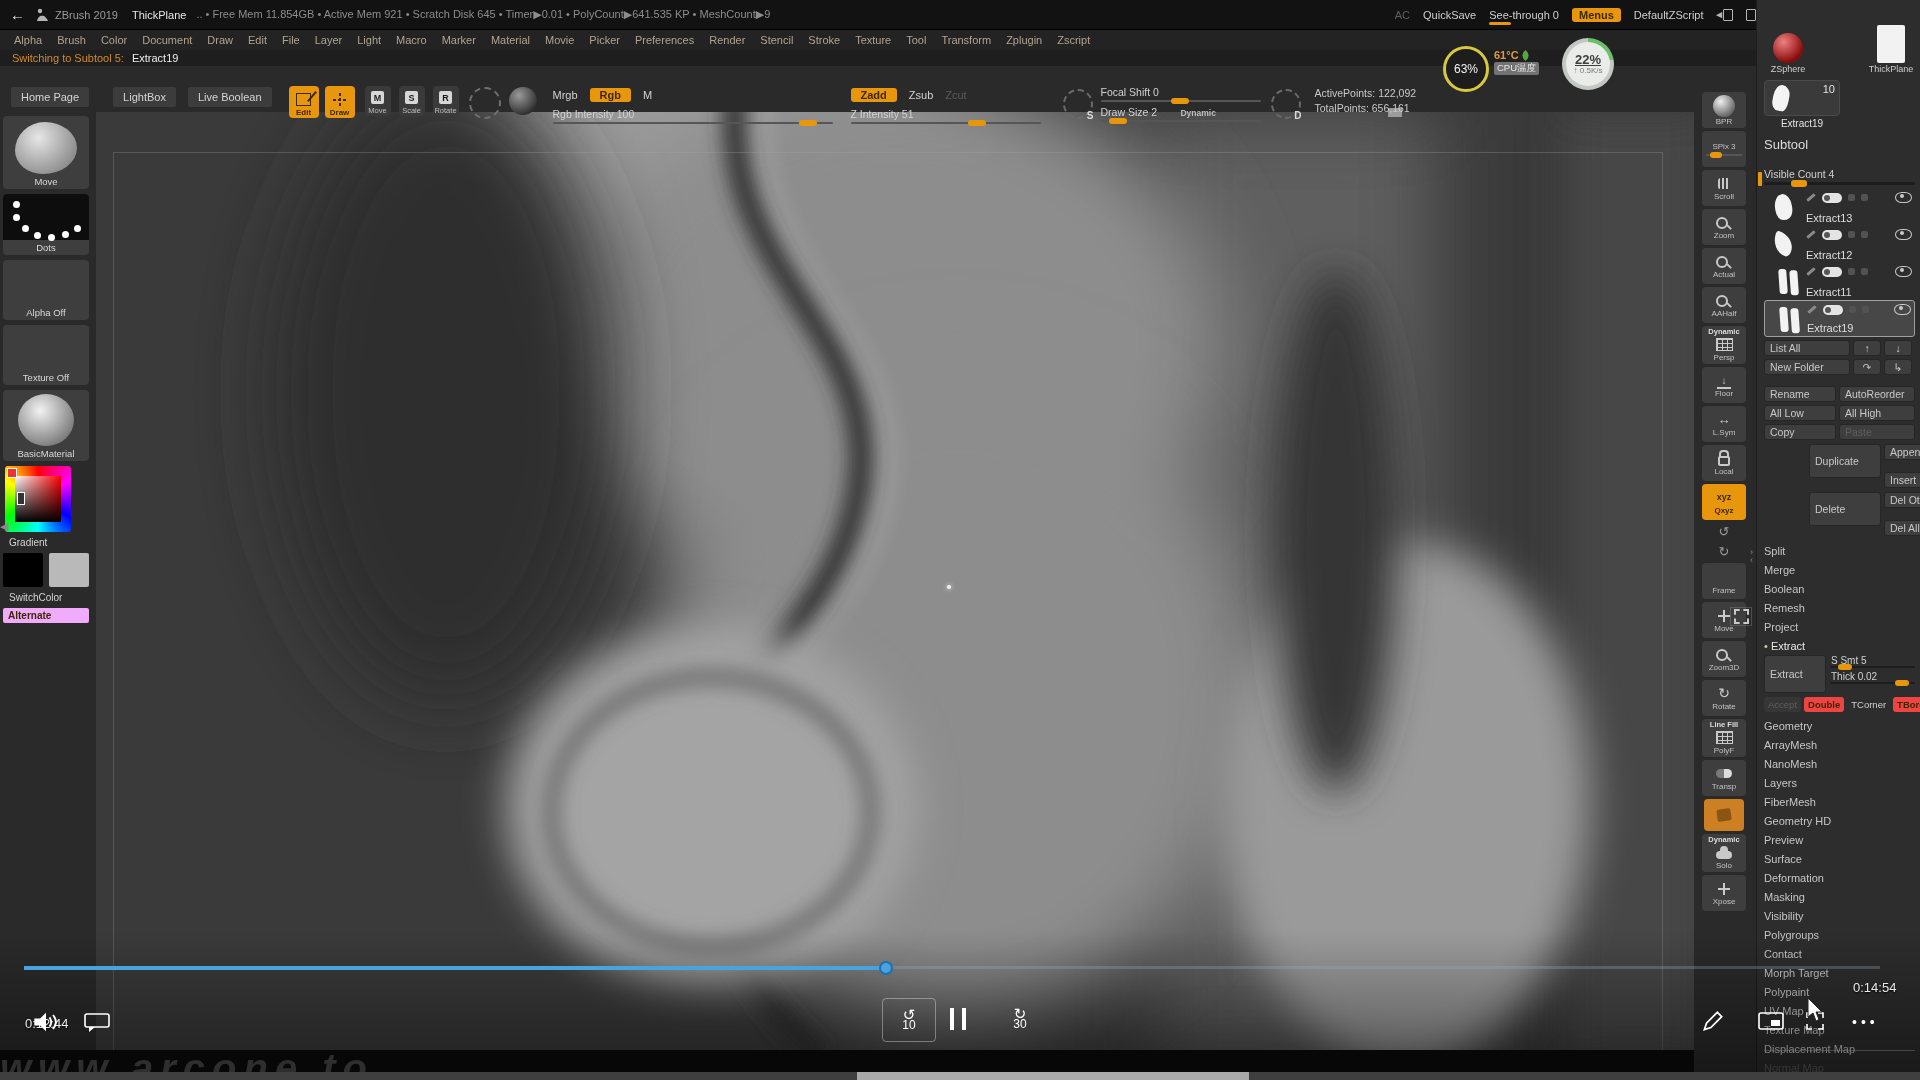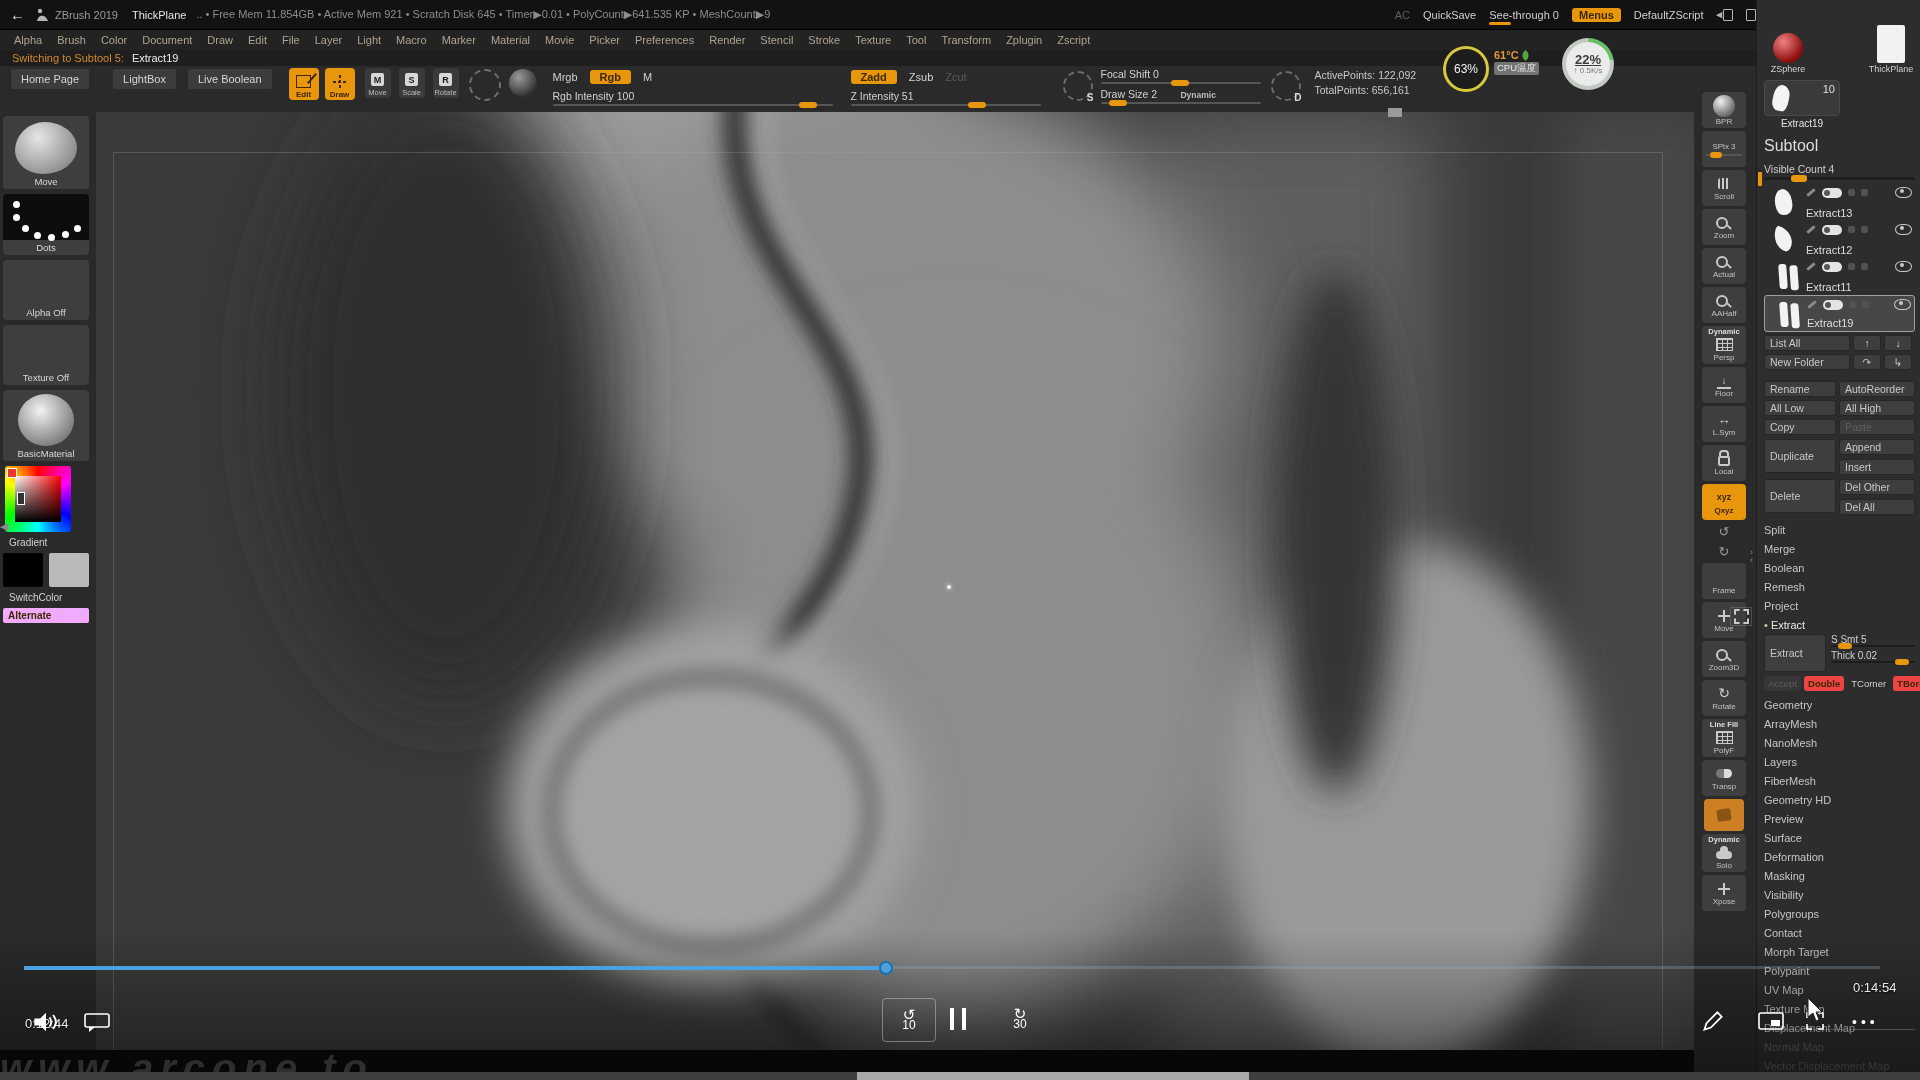--- a/index.html
+++ b/index.html
@@ -29,21 +29,21 @@
   
   .menubar{position:absolute;left:0;top:30px;width:1920px;height:20px;background:#232323;
            display:flex;align-items:center;padding-left:14px;box-sizing:border-box;gap:15px;}
   .menubar span{color:#b0a490;font-size:11px;}
   .statusline{position:absolute;left:0;top:50px;width:1920px;height:16px;background:#1e1e1e;
               display:flex;align-items:center;padding-left:12px;gap:8px;box-sizing:border-box;}
   .statusline .pfx{color:#d08a2a;}
   .statusline .val{color:#ececec;}
 
   
-  .topshelf{position:absolute;left:0;top:62px;width:1700px;height:48px;display:flex;align-items:flex-start;
+  .topshelf{position:absolute;left:0;top:80px;width:1700px;height:48px;display:flex;align-items:flex-start;
             padding:6px 0 0 10px;box-sizing:border-box;}
   .btn{background:#3c3c3c;border:1px solid #2a2a2a;border-radius:3px;color:#d5d5d5;
        padding:4px 10px;white-space:nowrap;}
   .tile{width:30px;height:32px;border-radius:4px;display:flex;flex-direction:column;align-items:center;
         justify-content:flex-end;padding-bottom:1px;box-sizing:border-box;}
   .tile.orange{background:#e8960c;color:#3d2800;}
   .tile .tlabel{font-size:8px;font-weight:bold;}
   .tile.gray{background:#3a3a3a;color:#bdbdbd;width:26px;height:30px;}
   .tile.gray .tlabel{font-weight:normal;font-size:7.5px;}
   .ic-edit{width:13px;height:11px;border:1.5px solid #3d2800;position:relative;margin-bottom:2px;}
@@ -161,21 +161,21 @@
   .rtool{display:flex;flex-direction:column;align-items:center;width:48px;}
   .rtool .rlabel{font-size:9px;color:#cfcfcf;margin-top:1px;white-space:nowrap;}
   .zsphereball{width:30px;height:30px;border-radius:50%;background:radial-gradient(circle at 35% 30%,#f08080,#8a0d0d 70%);}
   .thickplanerect{width:28px;height:38px;background:#f2f2f2;border-radius:2px;}
   .curtool{margin-top:6px;width:76px;}
   .curtool .tilebig{position:relative;width:74px;height:34px;background:#3a3a3a;border:1px solid #4a4a4a;border-radius:4px;}
   .curtool .badge{position:absolute;right:4px;top:2px;color:#e0e0e0;font-size:11px;}
   .curtool .clabel{text-align:center;font-size:10px;color:#e2e2e2;margin-top:2px;}
   .whiteshape{position:absolute;left:8px;top:4px;width:16px;height:26px;background:#f4f4f4;
               border-radius:60% 70% 40% 55%/60% 50% 55% 45%;transform:rotate(10deg);}
-  .ph{font-size:16px;color:#dcdcdc;margin:8px 0 8px;}
+  .ph{font-size:13px;color:#dcdcdc;margin:8px 0 16px;}
   .vc{position:relative;margin-bottom:4px;}
   .vc .vlabel{font-size:10.5px;color:#cfcfcf;margin-bottom:2px;}
   .vc .track{height:3px;background:#1d1d1d;position:relative;border-radius:1px;}
   .vc .thumb{position:absolute;top:-2px;left:18%;width:16px;height:7px;border-radius:3px;background:#e8960c;}
   .stlist{position:relative;display:flex;flex-direction:column;}
   .sttick{position:absolute;left:-7px;top:14px;width:4px;height:14px;background:#e8960c;border-radius:1px;}
   .strow{position:relative;height:37px;border-radius:3px;}
   .strow.selected{background:#474747;border:1px solid #9f9f9f;box-sizing:border-box;}
   .strow .thumbbox{position:absolute;left:2px;top:2px;width:34px;height:32px;display:flex;align-items:center;justify-content:center;}
   .shape{background:#f2f2f2;}
@@ -189,21 +189,21 @@
   .mdot{width:7px;height:7px;border-radius:2px;background:#525252;}
   .eye{margin-left:auto;width:15px;height:9px;border:1.5px solid #c9c9c9;border-radius:50%/60%;position:relative;}
   .eye::before{content:"";position:absolute;left:4px;top:1px;width:4px;height:4px;border-radius:50%;background:#c9c9c9;}
   .stname{position:absolute;left:42px;bottom:2px;font-size:11px;color:#dedede;}
   .pbtn{background:#3e3e3e;border:1px solid #262626;border-radius:3px;color:#c8c8c8;font-size:10.5px;
         height:16px;line-height:15px;padding:0 5px;box-sizing:border-box;overflow:hidden;white-space:nowrap;}
   .pbtn.dim{color:#5e5e5e;}
   .pbtn.ctr{text-align:center;padding:0 2px;}
   .g3{display:grid;grid-template-columns:86px 28px 28px;gap:3px;margin-top:3px;}
   .g2{display:grid;grid-template-columns:72px 76px;gap:3px;margin-top:3px;}
-  .gdup{display:grid;grid-template-columns:72px 76px;grid-template-rows:16px 16px;gap:4px 3px;margin-top:4px;}
+  .gdup{display:grid;grid-template-columns:72px 76px;grid-template-rows:16px 16px;gap:12px 3px;margin-top:4px;margin-left:45px;}
   .gdup .tall{grid-row:1/3;height:34px;line-height:33px;}
   .secrow{height:19px;line-height:19px;font-size:11px;color:#c6c6c6;}
   .secrow.dim{color:#5d5d5d;}
   .secrow.lined{background:linear-gradient(#6e6e6e,#6e6e6e) no-repeat 0 55%/100% 1px;}
   .exhead{height:18px;line-height:18px;font-size:11px;color:#e8e8e8;}
   .exhead::before{content:"• ";color:#d8c9a0;}
   .exbox{display:flex;gap:5px;}
   .exbtn{width:62px;height:38px;background:#3e3e3e;border:1px solid #262626;border-radius:3px;color:#c8c8c8;
          font-size:10.5px;display:flex;align-items:center;padding-left:5px;box-sizing:border-box;}
   .excol{flex:1;}

